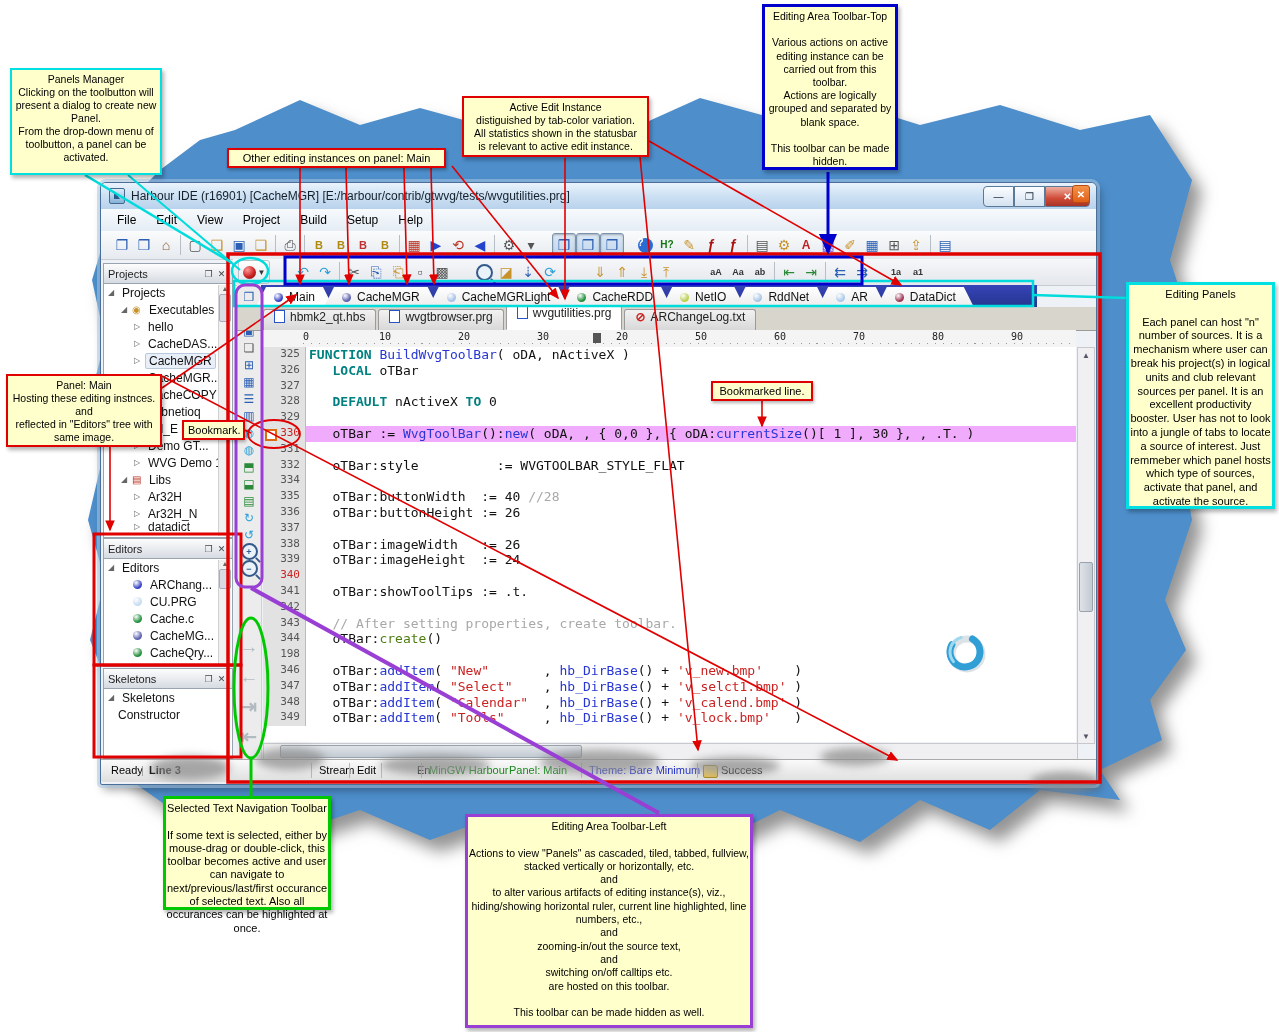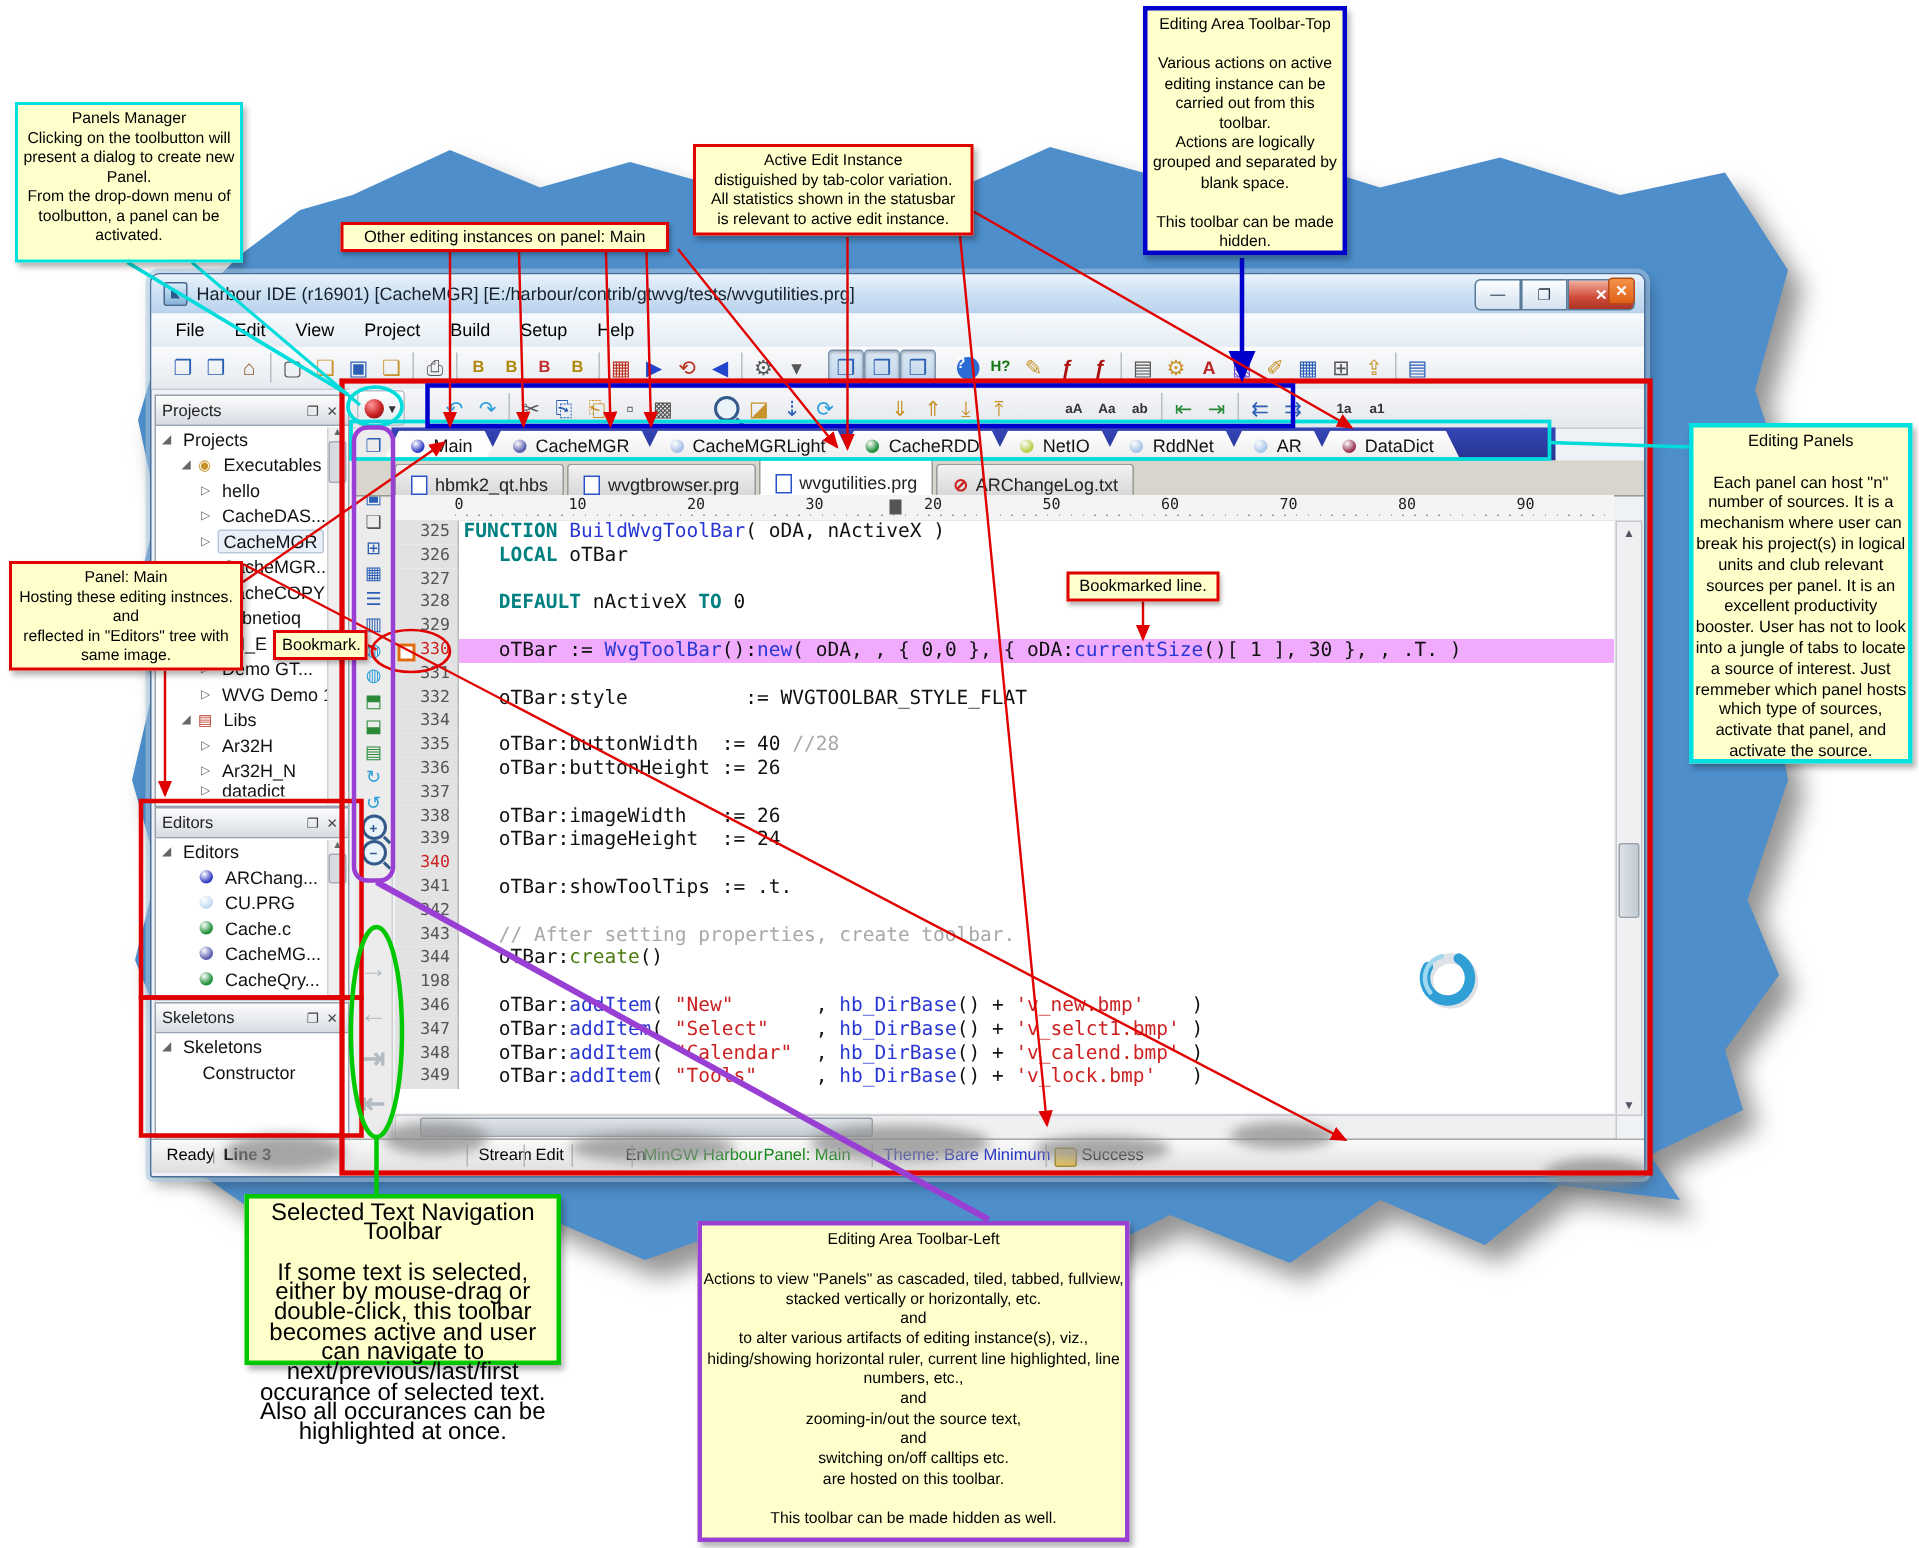--- a/index.html
+++ b/index.html
@@ -72,21 +72,21 @@
   #navtb{position:absolute;left:136px;top:448px;width:24px;display:flex;flex-direction:column;align-items:center}
   #navtb .tbtn{width:22px;height:30px;font-size:19px;font-weight:bold}
   #ptabs{position:absolute;left:160px;top:102px;width:772px;height:22px;background:linear-gradient(#3545b8,#26348e);display:flex;align-items:flex-end;padding-left:4px}
   .ptab{height:20px;flex:none;background:linear-gradient(#ffffff,#ececec);display:flex;align-items:center;justify-content:center;
         font-size:12px;color:#111;clip-path:polygon(10px 0,calc(100% - 10px) 0,100% 100%,0 100%);
         padding:0 18px;margin-left:-9px;filter:drop-shadow(0 0 1px #222)}
   .ptab .dot{margin:0 6px 0 0}
   .ptab.pactive{background:#fdfdfd}
   #etabs{position:absolute;left:136px;top:124px;right:0;height:23px;background:#d8d5cc;border-bottom:1px solid #9a9a9a;display:flex;align-items:flex-end;padding-left:26px}
   .etab{height:20px;padding:0 10px;border:1px solid #9a9a9a;border-bottom:none;border-radius:3px 3px 0 0;
-        background:linear-gradient(#f2f2f2,#d8d8d8);display:flex;gap:5px;align-items:flex-end;font-size:12px;color:#222;margin-right:2px;flex:none}
+        background:linear-gradient(#f2f2f2,#d8d8d8);display:flex;gap:5px;align-items:flex-start;font-size:12px;color:#222;margin-right:2px;flex:none}
   .etab.active{background:#fff;height:23px;border-bottom:1px solid #fff}
   .docicon{width:9px;height:11px;border:1px solid #2a52c8;background:#fff;flex:none}
   .stopicon{color:#cc2222;font-size:12px;font-weight:bold;flex:none}
   #ecx{position:absolute;right:6px;top:2px;width:16px;height:16px;background:linear-gradient(#f5924a,#e06018);border:1px solid #b84a10;border-radius:3px;color:#fff;font-size:10px;font-weight:bold;display:flex;align-items:center;justify-content:center}
   #ruler{position:absolute;left:162px;top:147px;width:813px;height:17px;background:#f4f4f4;border-bottom:1px solid #aaa;
         font:10px "DejaVu Sans Mono",monospace;color:#222}
   #ruler::after{content:"";position:absolute;left:40px;right:4px;bottom:3px;height:1px;
         background:repeating-linear-gradient(90deg,#999 0 1px,transparent 1px 7.9px)}
   .rnum{position:absolute;top:1px}
   .rmarker{position:absolute;left:330px;top:3px;width:8px;height:10px;background:#555}
@@ -395,21 +395,21 @@
         <span>Skeletons</span>
           <span class="sp"></span>
         <span class="dbtn">❐</span>
         <span class="dbtn">✕</span>
       </div>
       <div class="dbody" style="height:69px" id="sktree">
           <div class="trow" style="padding-left: 4px;">
             <span class="exp">◢</span>
             <span class="tlabel">Skeletons</span>
           </div>
-          <div class="trow" style="padding-left: 17px;">
+          <div class="trow" style="">
             <span class="exp"></span>
             <span class="tlabel">Constructor</span>
           </div>
         </div>
     </div>
 
     <div id="toolbar2">
       <div id="panelsbtn">
         <span class="orb"></span>
         <span class="caret">▼</span>
@@ -766,21 +766,21 @@
 
   <div class="callout" style="left:6px;top:374px;width:156px;height:73px;border:2px solid #e00000;font-size:10.5px;line-height:13px">Panel: Main
 Hosting these editing instnces.
 and
 reflected in "Editors" tree  with same image.</div>
 
   <div class="callout small-callout" style="left:182px;top:420px;width:63px;border:2px solid #e00000">Bookmark.</div>
 
   <div class="callout small-callout" style="left:711px;top:381px;width:102px;border:2px solid #e00000">Bookmarked line.</div>
 
-  <div class="callout" style="left:163px;top:796px;width:211px;height:114px;border:3px solid #00c800;font-size:16px;line-height:13.3px">Selected Text Navigation Toolbar
+  <div class="callout" style="left:163px;top:796px;width:168px;height:114px;border:3px solid #00c800;font-size:11px;line-height:13.3px">Selected Text Navigation Toolbar
 
 If some text is selected, either by mouse-drag or double-click, this toolbar becomes active and user can navigate to next/previous/last/first occurance of selected text. Also all occurances can be highlighted at once.</div>
 
   <div class="callout" style="left:465px;top:814px;width:288px;height:214px;border:3px solid #9a3fd4;font-size:10.5px;line-height:13.3px">Editing Area Toolbar-Left
 
 Actions to view "Panels" as cascaded, tiled, tabbed, fullview, stacked vertically or horizontally, etc.
 and
 to alter various artifacts of editing instance(s), viz., hiding/showing horizontal ruler, current line highlighted, line numbers, etc.,
 and
 zooming-in/out the source text,

